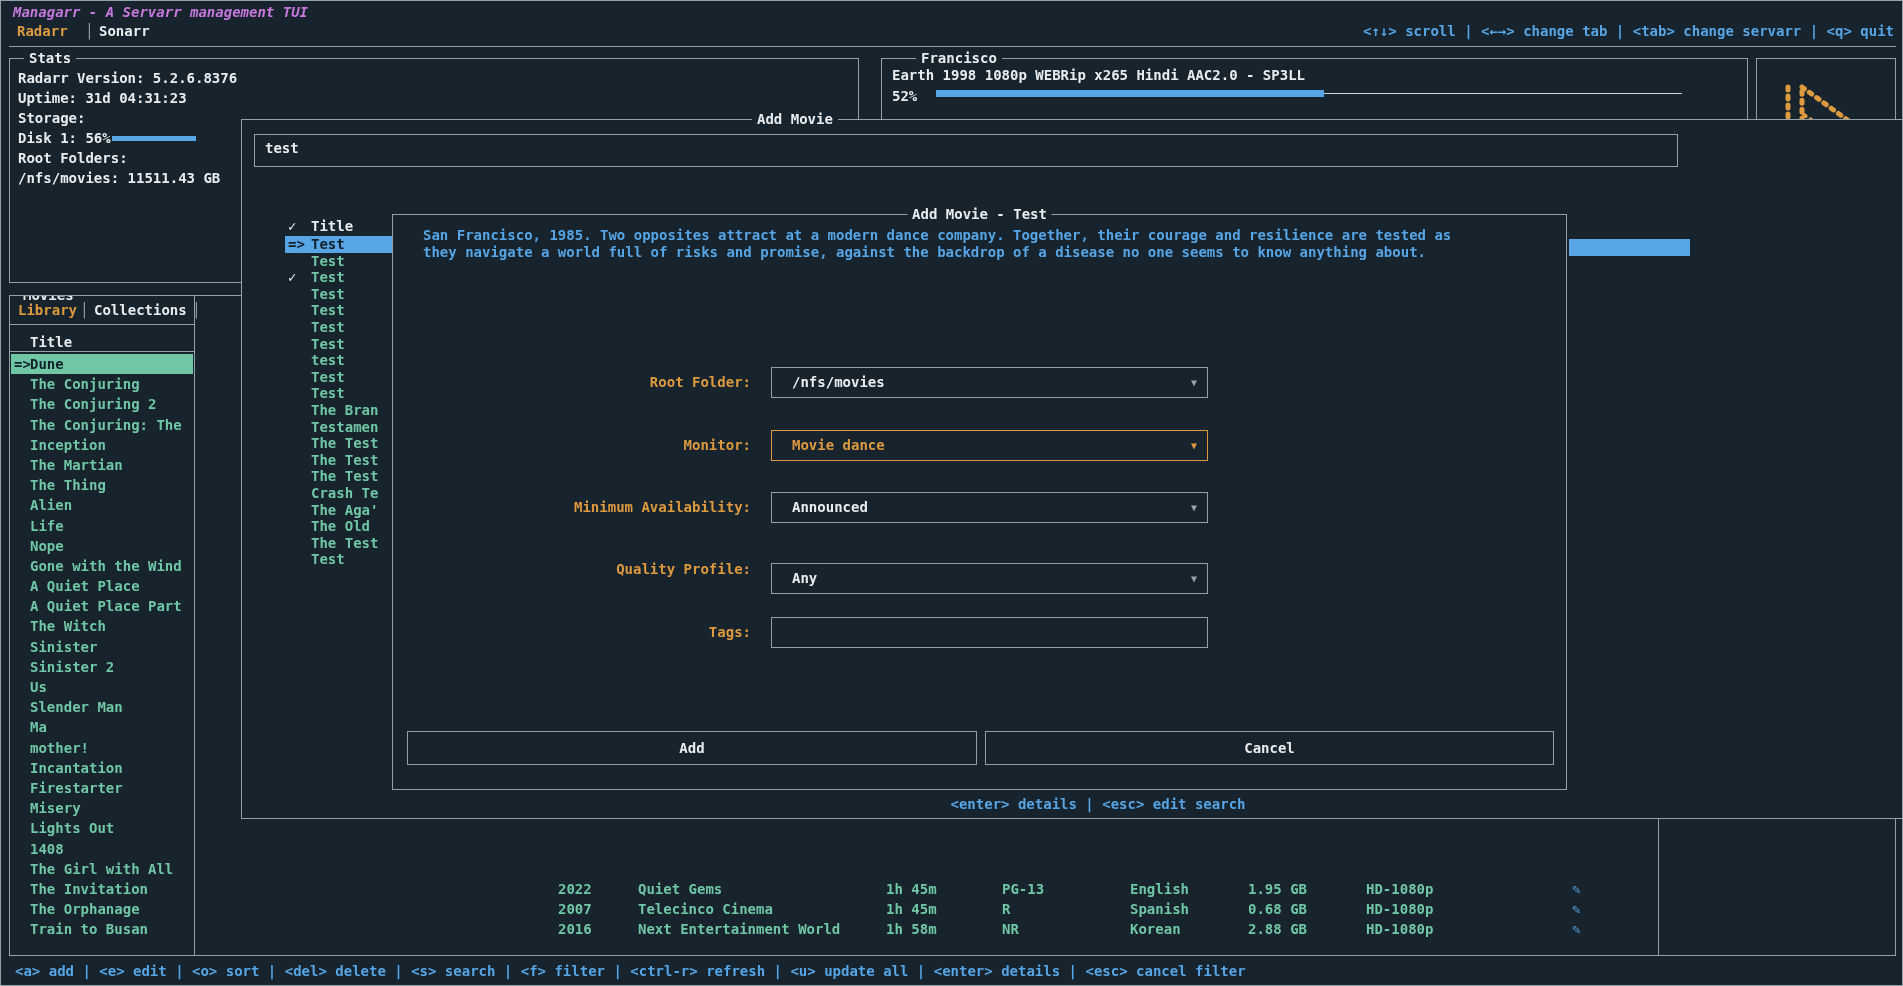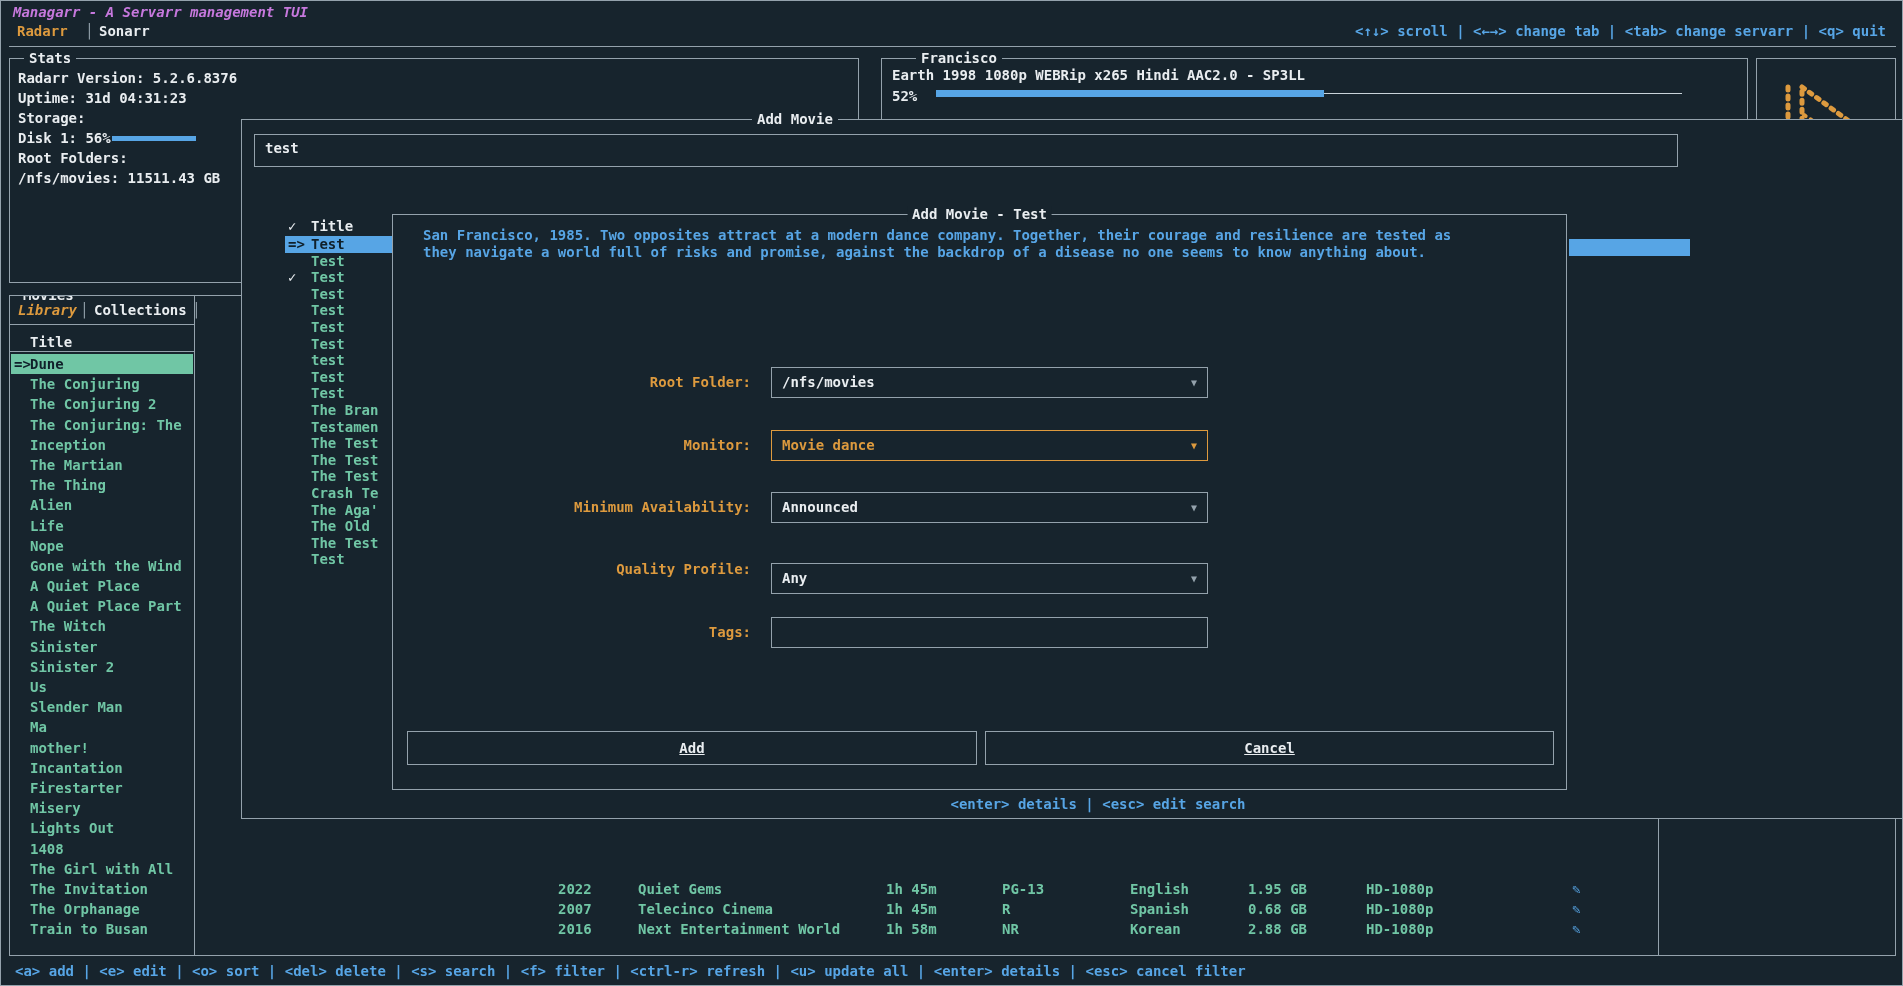--- a/index.html
+++ b/index.html
@@ -27,40 +27,40 @@
   .rhead{height:20px;line-height:20px;display:flex;color:var(--fg);}
   .rrow{height:16.6px;line-height:16.6px;display:flex;overflow:hidden;color:var(--teal);}
   .rrow .pfx,.rhead .pfx{width:26px;padding-left:3px;flex:none;color:var(--fg);}
   .rrow.sel{background:var(--blue);color:var(--dark);}
   .rrow.sel .pfx{color:var(--dark);}
   
   .trow{position:relative;height:20.2px;line-height:20.2px;color:var(--teal);}
   .trow span{position:absolute;white-space:pre;}
   
   .field-label{position:absolute;left:8px;width:350px;height:31px;line-height:31px;text-align:right;color:var(--orange);}
-  .field-box{position:absolute;left:378px;width:437px;height:31px;border:1px solid var(--line);line-height:29px;padding-left:10px;overflow:hidden;}
+  .field-box{position:absolute;left:378px;width:437px;height:31px;border:1px solid var(--line);line-height:29px;padding-left:20px;overflow:hidden;}
   .field-box .caret{position:absolute;right:10px;top:0;font-size:10px;color:var(--line);}
   .field-box.focus{border-color:var(--orange);color:var(--orange);}
   .field-box.focus .caret{color:var(--orange);}
-  .btn{position:absolute;height:34px;border:1px solid var(--line);text-align:center;line-height:32px;text-decoration:underline;}
+  .btn{position:absolute;height:34px;border:1px solid var(--line);text-align:center;line-height:32px;}
   input.tui{background:transparent;border:none;outline:none;font:inherit;color:var(--fg);width:96%;padding:0;}
   .track{position:absolute;}
   .track .line{position:absolute;left:0;top:3px;height:1px;width:100%;background:#c9d3d9;}
   .track .fill{position:absolute;left:0;top:0;height:7px;background:var(--blue);}
 </style>
 </head>
 <body>
 
 <div id="screen">
 
   <span class="t magenta" style="left:12px;top:3px;">Managarr - A Servarr management TUI</span>
   <span class="t orange" style="left:16px;top:22px;">Radarr</span>
   <span class="t dim" style="left:84px;top:22px;">│</span>
   <span class="t" style="left:98px;top:22px;">Sonarr</span>
-  <span class="t blue" style="right:16px;top:22px;">&lt;↑↓&gt; scroll | &lt;←→&gt; change tab | &lt;tab&gt; change servarr | &lt;q&gt; quit</span>
+  <span class="t blue" style="right:8px;top:22px;">&lt;↑↓&gt; scroll | &lt;←→&gt; change tab | &lt;tab&gt; change servarr | &lt;q&gt; quit</span>
   <div class="hline" style="left:8px;top:45px;width:1887px;"></div>
 
   <div class="panel" style="left:8px;top:57px;width:850px;height:225px;">
     <span class="panel-title" style="left:14px;">Stats</span>
     <span class="t" style="left:8px;top:11px;">Radarr Version: 5.2.6.8376</span>
     <span class="t" style="left:8px;top:31px;">Uptime: 31d 04:31:23</span>
     <span class="t" style="left:8px;top:51px;">Storage:</span>
     <span class="t" style="left:8px;top:71px;">Disk 1: 56%</span>
     <div class="track" style="left:102px;top:77px;width:150px;height:7px;">
       <div class="fill" style="position: absolute; left: 0px; top: 0px; height: 5px; background: var(--blue); width: 56%;"></div>
@@ -82,21 +82,21 @@
   <div class="panel" style="left:1755px;top:57px;width:140px;height:154px;">
     <svg width="104" height="116" viewBox="0 0 104 116" style="position:absolute;left:17px;top:18px;">
       <line x1="14" y1="10" x2="14" y2="106" stroke="#dd9a3e" stroke-width="5" stroke-dasharray="3 6" stroke-linecap="round"></line>
       <path d="M28 10 L94 58 L28 106 Z" fill="none" stroke="#dd9a3e" stroke-width="5" stroke-dasharray="3 6" stroke-linecap="round"></path>
       <path d="M30 38 L60 58 L30 78" fill="none" stroke="#dd9a3e" stroke-width="4" stroke-dasharray="2 6" stroke-linecap="round"></path>
     </svg>
   </div>
 
   <div class="panel" style="left:8px;top:294px;width:1887px;height:661px;overflow:hidden;">
     <span class="panel-title" style="left:8px;">Movies</span>
-    <span class="t orange" style="left:8px;top:6px;font-style:italic;">Library</span>
+    <span class="t orange" style="left:8px;top:6px;">Library</span>
     <span class="t dim" style="left:70px;top:6px;">│</span>
     <span class="t" style="left:84px;top:6px;">Collections</span>
     <span class="t dim" style="left:182px;top:6px;">│</span>
     <div class="hline" style="left:0;top:28px;width:184px;"></div>
     <div class="vline" style="left:184px;top:0;height:659px;"></div>
     <div class="vline" style="left:1648px;top:0;height:659px;"></div>
     <span class="t" style="left:20px;top:38px;">Title</span>
     <div class="hline" style="left:0;top:55px;width:184px;"></div>
     <span class="t" style="left:1662px;top:38px;">Tags</span>
     <div style="position:absolute;left:1650px;top:59px;width:236px;height:20px;background:var(--teal);"></div>

